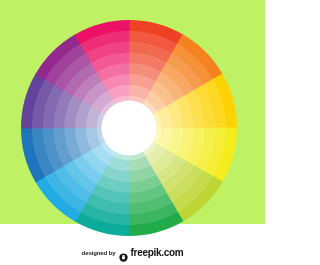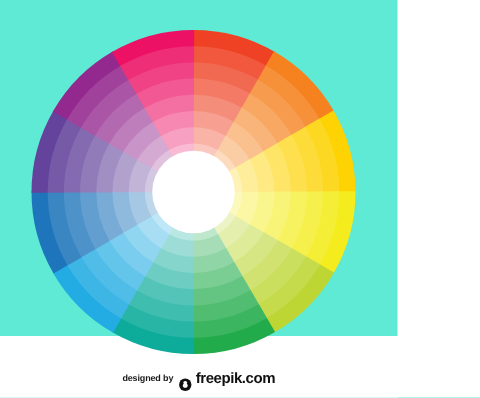--- a/index.html
+++ b/index.html
@@ -12,21 +12,21 @@
     height: 265px;
     overflow: hidden;
     font-family: "Liberation Sans", sans-serif;
     position: relative;
   }
   #stage {
     position: absolute;
     left: 0; top: 0;
     width: 265px;
     height: 224px;
-    background: #5eead4;
+    background: #bef264;
   }
   #wheel-wrap {
     position: absolute;
     left: 0; top: 0;
     width: 265px;
     height: 242px;
   }
   #wheel-svg {
     display: block;
     width: 265px;

